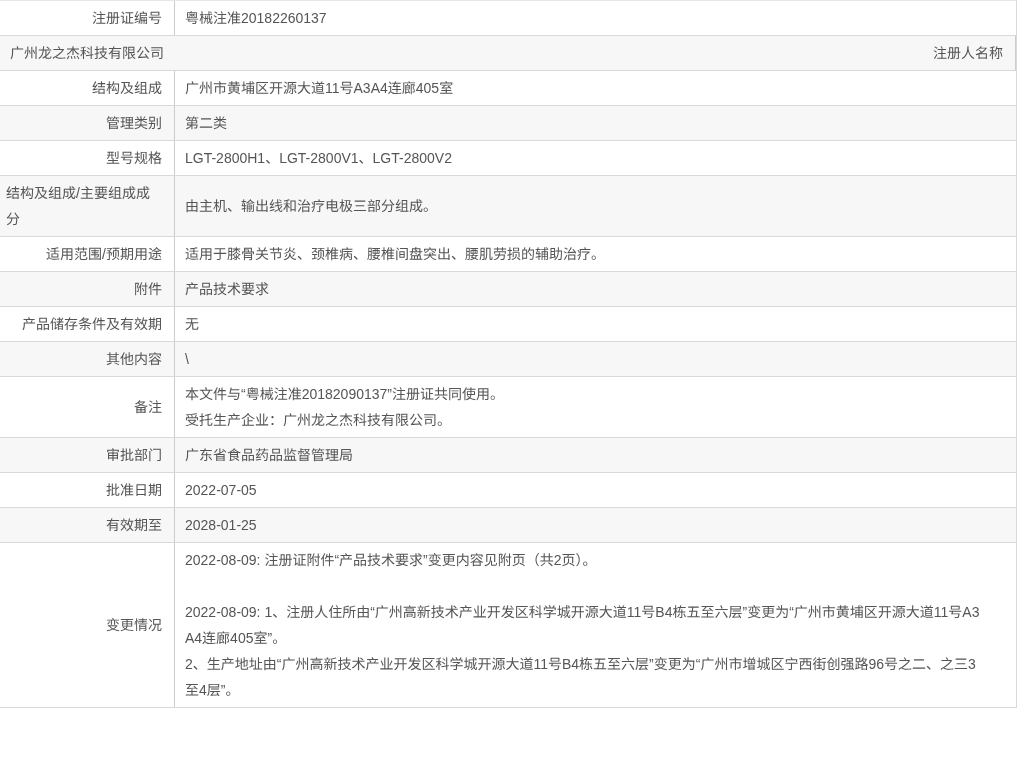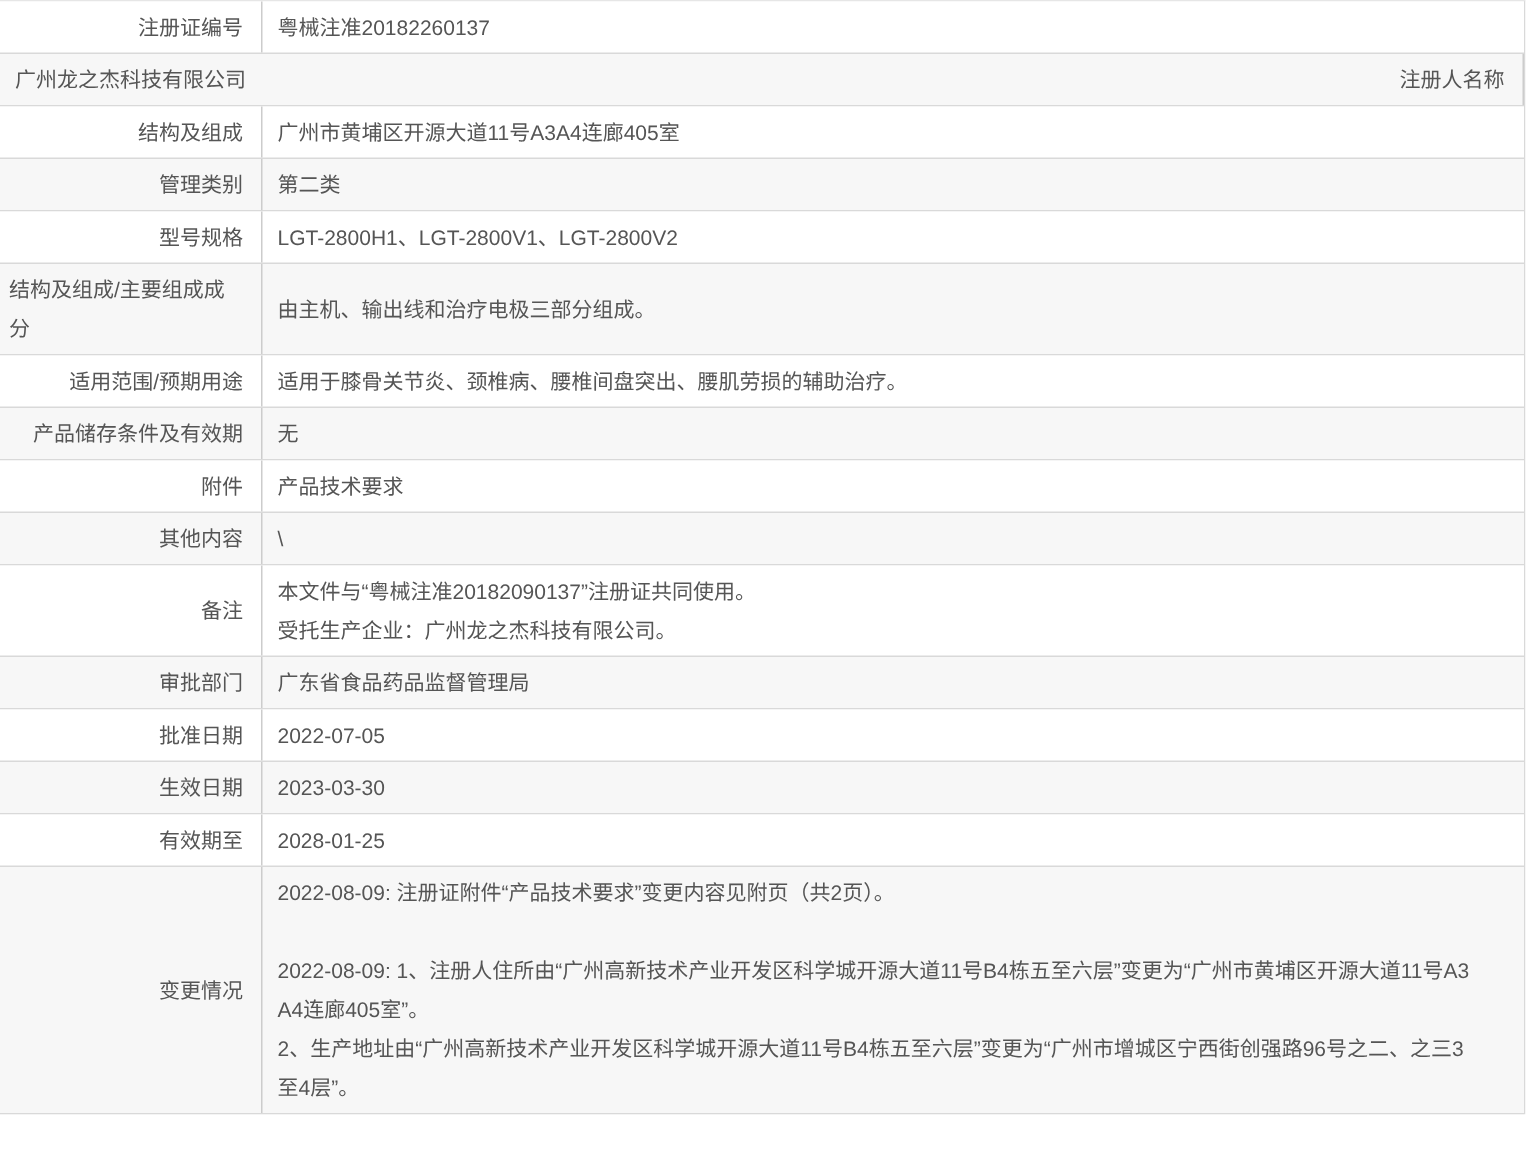--- a/index.html
+++ b/index.html
@@ -71,49 +71,45 @@
     </div>
     <div class="row">
       <div class="cell label">结构及组成/主要组成成分</div>
       <div class="cell value">由主机、输出线和治疗电极三部分组成。</div>
     </div>
     <div class="row">
       <div class="cell label">适用范围/预期用途</div>
       <div class="cell value">适用于膝骨关节炎、颈椎病、腰椎间盘突出、腰肌劳损的辅助治疗。</div>
     </div>
     <div class="row">
+      <div class="cell label">附件</div>
+      <div class="cell value">产品技术要求</div>
+    </div>
+    <div class="row">
       <div class="cell label">产品储存条件及有效期</div>
       <div class="cell value">无</div>
-    </div>
-    <div class="row">
-      <div class="cell label">附件</div>
-      <div class="cell value">产品技术要求</div>
     </div>
     <div class="row">
       <div class="cell label">其他内容</div>
       <div class="cell value">\</div>
     </div>
     <div class="row">
       <div class="cell label">备注</div>
       <div class="cell value">本文件与“粤械注准20182090137”注册证共同使用。
 受托生产企业：广州龙之杰科技有限公司。</div>
     </div>
     <div class="row">
       <div class="cell label">审批部门</div>
       <div class="cell value">广东省食品药品监督管理局</div>
     </div>
     <div class="row">
       <div class="cell label">批准日期</div>
       <div class="cell value">2022-07-05</div>
     </div>
     <div class="row">
-      <div class="cell label">生效日期</div>
-      <div class="cell value">2023-03-30</div>
-    </div>
-    <div class="row">
       <div class="cell label">有效期至</div>
       <div class="cell value">2028-01-25</div>
     </div>
     <div class="row">
       <div class="cell label">变更情况</div>
       <div class="cell value">2022-08-09: 注册证附件“产品技术要求”变更内容见附页（共2页）。
 
 2022-08-09: 1、注册人住所由“广州高新技术产业开发区科学城开源大道11号B4栋五至六层”变更为“广州市黄埔区开源大道11号A3A4连廊405室”。
 2、生产地址由“广州高新技术产业开发区科学城开源大道11号B4栋五至六层”变更为“广州市增城区宁西街创强路96号之二、之三3至4层”。</div>
     </div>

